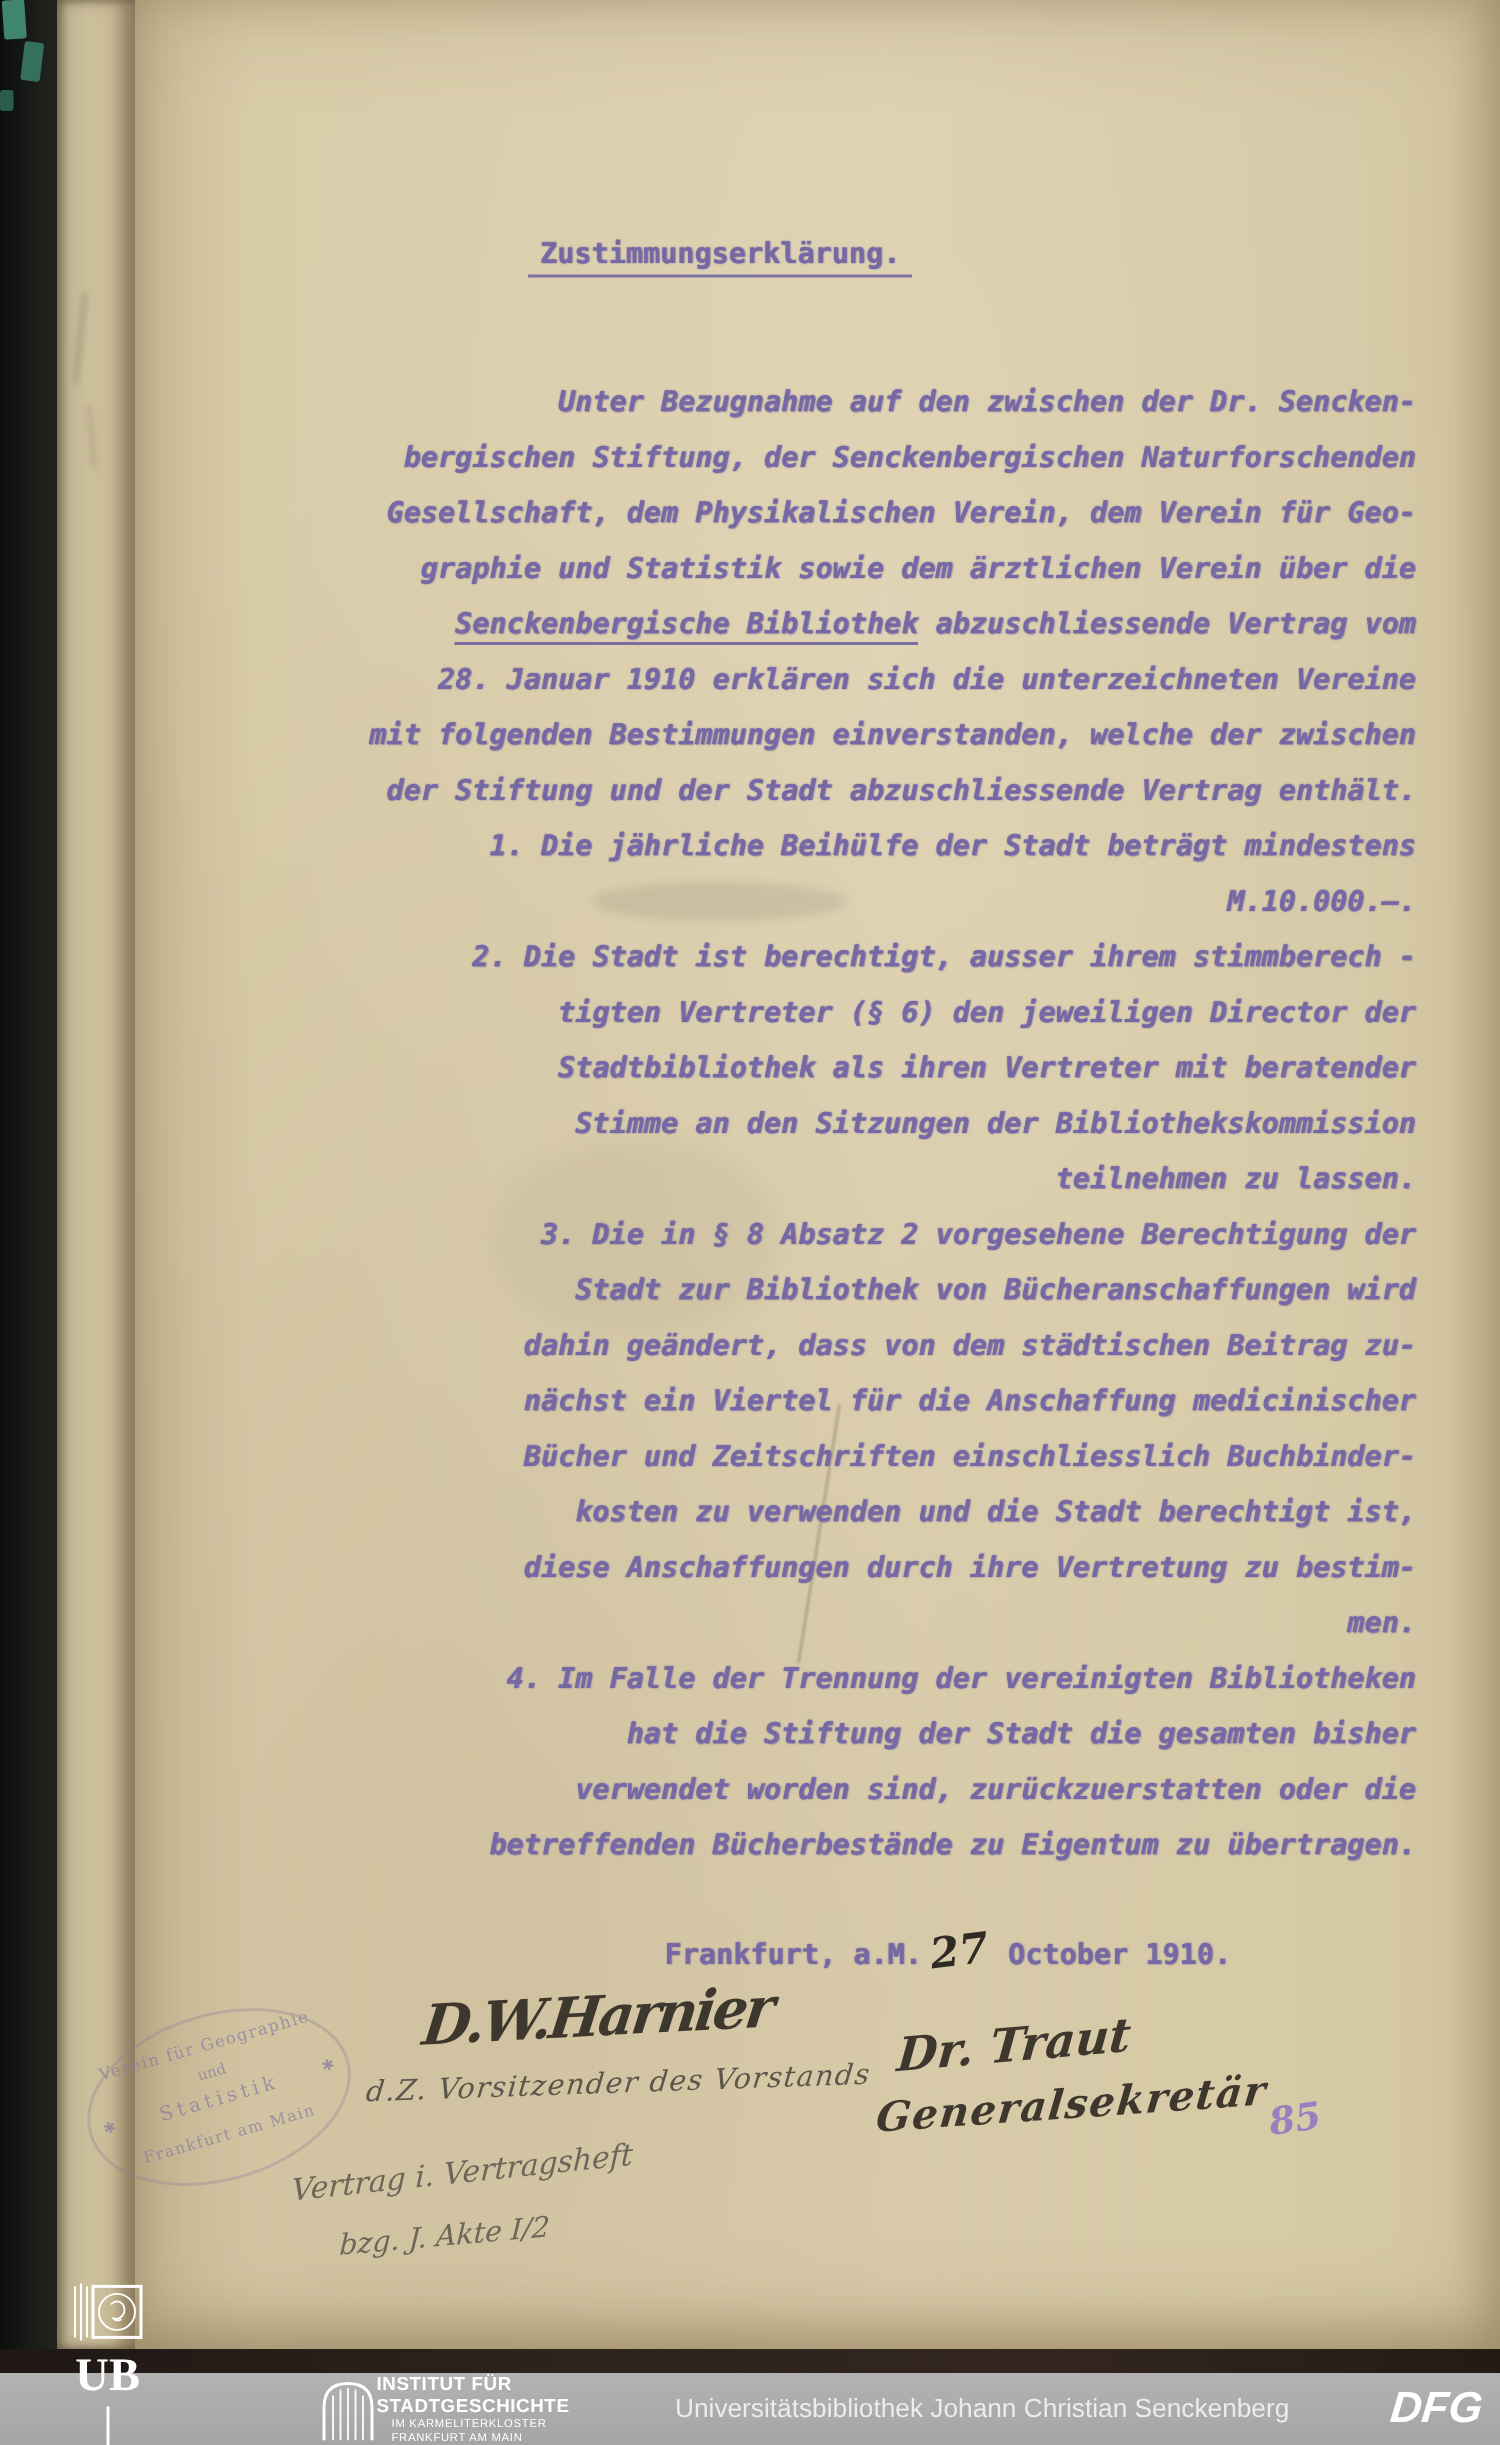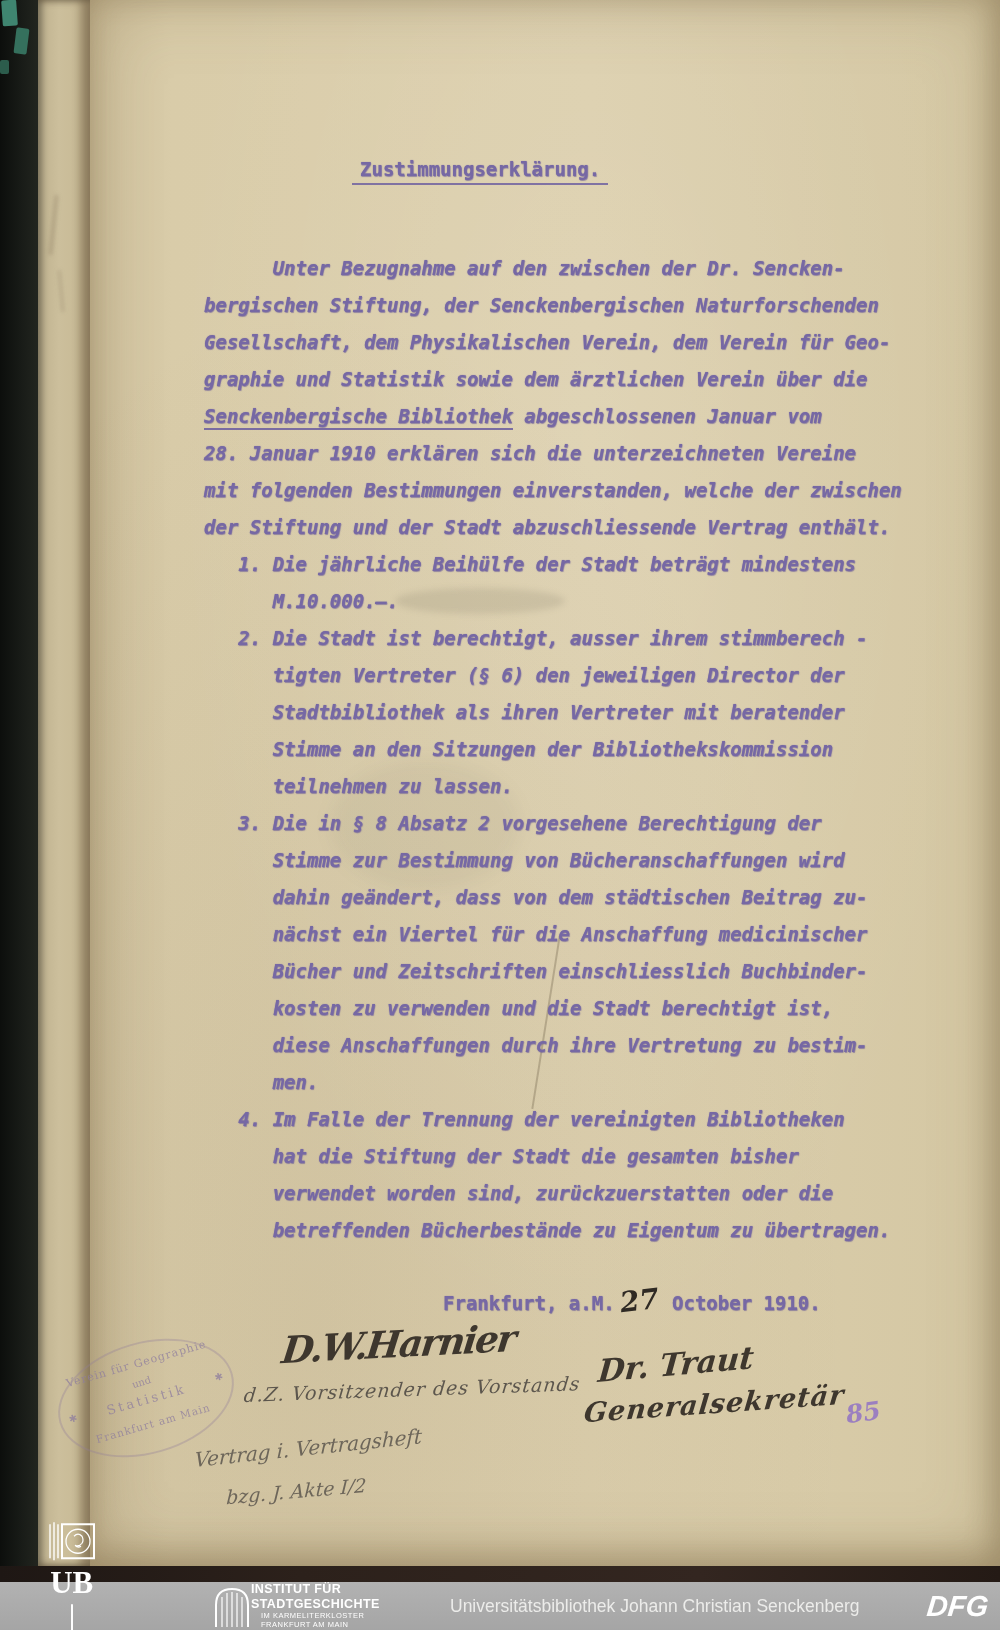--- a/index.html
+++ b/index.html
@@ -31,21 +31,21 @@
   .crease{position:absolute;left:545px;top:935px;width:2px;height:175px;
     background:rgba(95,82,58,.30);filter:blur(.6px);transform:rotate(9deg);}
   .smudge1{position:absolute;left:395px;top:588px;width:170px;height:26px;border-radius:50%;
     background:rgba(115,104,86,.16);filter:blur(3px);}
   .smudge2{position:absolute;left:330px;top:760px;width:190px;height:130px;border-radius:50%;
     background:rgba(90,80,60,.06);filter:blur(8px);}
 
   
   .typed{font-family:"DejaVu Sans Mono","Liberation Mono",monospace;
     font-size:19px;font-weight:bold;color:#7668a4;
-    text-shadow:0 0 1px rgba(118,104,164,.85),.6px .6px .9px rgba(96,82,150,.55);}
+    text-shadow:0 0 1px rgba(118,104,164,.85),.6px .6px .9px rgba(96,82,150,.55);text-align:right;}
   .doc-title{position:absolute;left:352px;top:158px;padding:0 8px 3px 8px;
     border-bottom:2px solid rgba(112,98,160,.85);}
   .typed-body{position:absolute;left:204px;top:250px;width:740px;line-height:37px;font-style:italic;}
   .tline{white-space:pre;height:37px;}
   .tline .u{border-bottom:2px solid rgba(112,98,160,.9);padding-bottom:1px;}
 
   .dateline{position:absolute;left:443px;top:1292px;white-space:pre;}
   .date-rest{position:absolute;left:672px;top:1292px;white-space:pre;}
   .hand-day{position:absolute;left:620px;top:1284px;
     font-family:"DejaVu Serif",serif;font-style:italic;font-weight:bold;
@@ -120,33 +120,33 @@
   <div class="crease"></div>
   <div class="smudge1"></div>
   <div class="smudge2"></div>
 
   <div class="typed doc-title">Zustimmungserklärung.</div>
   <div class="typed typed-body">
       <div class="tline"><span>      Unter Bezugnahme auf den zwischen der Dr. Sencken-</span></div>
       <div class="tline"><span>bergischen Stiftung, der Senckenbergischen Naturforschenden</span></div>
       <div class="tline"><span>Gesellschaft, dem Physikalischen Verein, dem Verein für Geo-</span></div>
       <div class="tline"><span>graphie und Statistik sowie dem ärztlichen Verein über die</span></div>
-      <div class="tline"><span></span><span class="u">Senckenbergische Bibliothek</span><span> abgeschlossenen Januar vom</span></div>
+      <div class="tline"><span></span><span class="u">Senckenbergische Bibliothek</span><span> abzuschliessende Vertrag vom</span></div>
       <div class="tline"><span>28. Januar 1910 erklären sich die unterzeichneten Vereine</span></div>
       <div class="tline"><span>mit folgenden Bestimmungen einverstanden, welche der zwischen</span></div>
       <div class="tline"><span>der Stiftung und der Stadt abzuschliessende Vertrag enthält.</span></div>
       <div class="tline"><span>   1. Die jährliche Beihülfe der Stadt beträgt mindestens</span></div>
       <div class="tline"><span>      M.10.000.—.</span></div>
       <div class="tline"><span>   2. Die Stadt ist berechtigt, ausser ihrem stimmberech -</span></div>
       <div class="tline"><span>      tigten Vertreter (§ 6) den jeweiligen Director der</span></div>
       <div class="tline"><span>      Stadtbibliothek als ihren Vertreter mit beratender</span></div>
       <div class="tline"><span>      Stimme an den Sitzungen der Bibliothekskommission</span></div>
       <div class="tline"><span>      teilnehmen zu lassen.</span></div>
       <div class="tline"><span>   3. Die in § 8 Absatz 2 vorgesehene Berechtigung der</span></div>
-      <div class="tline"><span>      Stimme zur Bestimmung von Bücheranschaffungen wird</span></div>
+      <div class="tline"><span>      Stadt zur Bibliothek von Bücheranschaffungen wird</span></div>
       <div class="tline"><span>      dahin geändert, dass von dem städtischen Beitrag zu-</span></div>
       <div class="tline"><span>      nächst ein Viertel für die Anschaffung medicinischer</span></div>
       <div class="tline"><span>      Bücher und Zeitschriften einschliesslich Buchbinder-</span></div>
       <div class="tline"><span>      kosten zu verwenden und die Stadt berechtigt ist,</span></div>
       <div class="tline"><span>      diese Anschaffungen durch ihre Vertretung zu bestim-</span></div>
       <div class="tline"><span>      men.</span></div>
       <div class="tline"><span>   4. Im Falle der Trennung der vereinigten Bibliotheken</span></div>
       <div class="tline"><span>      hat die Stiftung der Stadt die gesamten bisher</span></div>
       <div class="tline"><span>      verwendet worden sind, zurückzuerstatten oder die</span></div>
       <div class="tline"><span>      betreffenden Bücherbestände zu Eigentum zu übertragen.</span></div>

